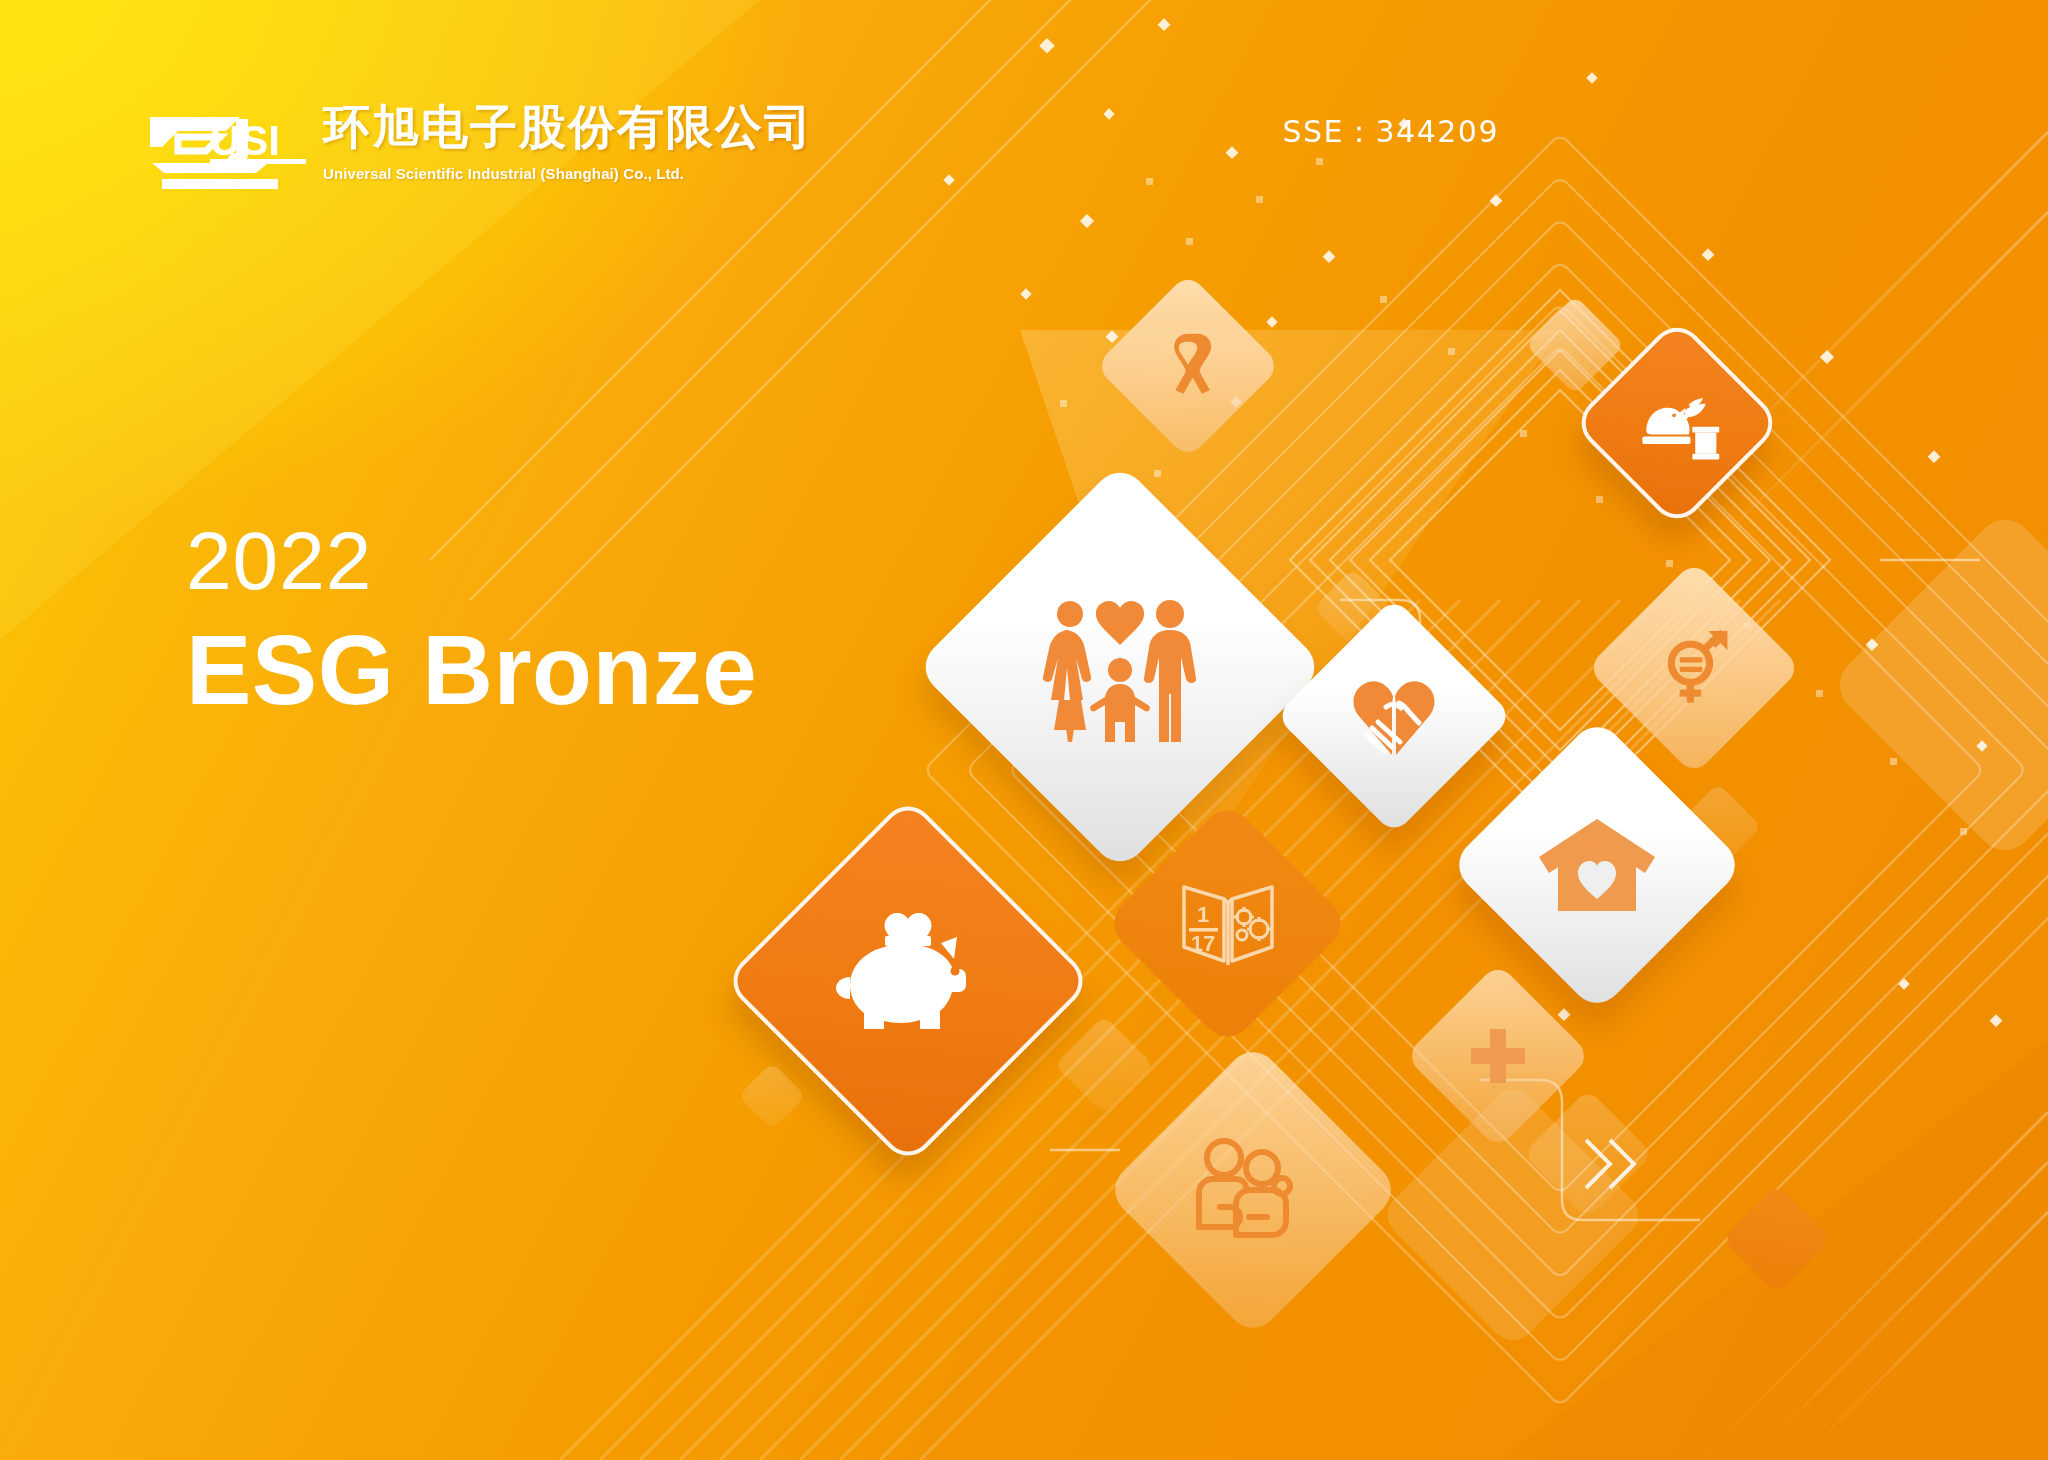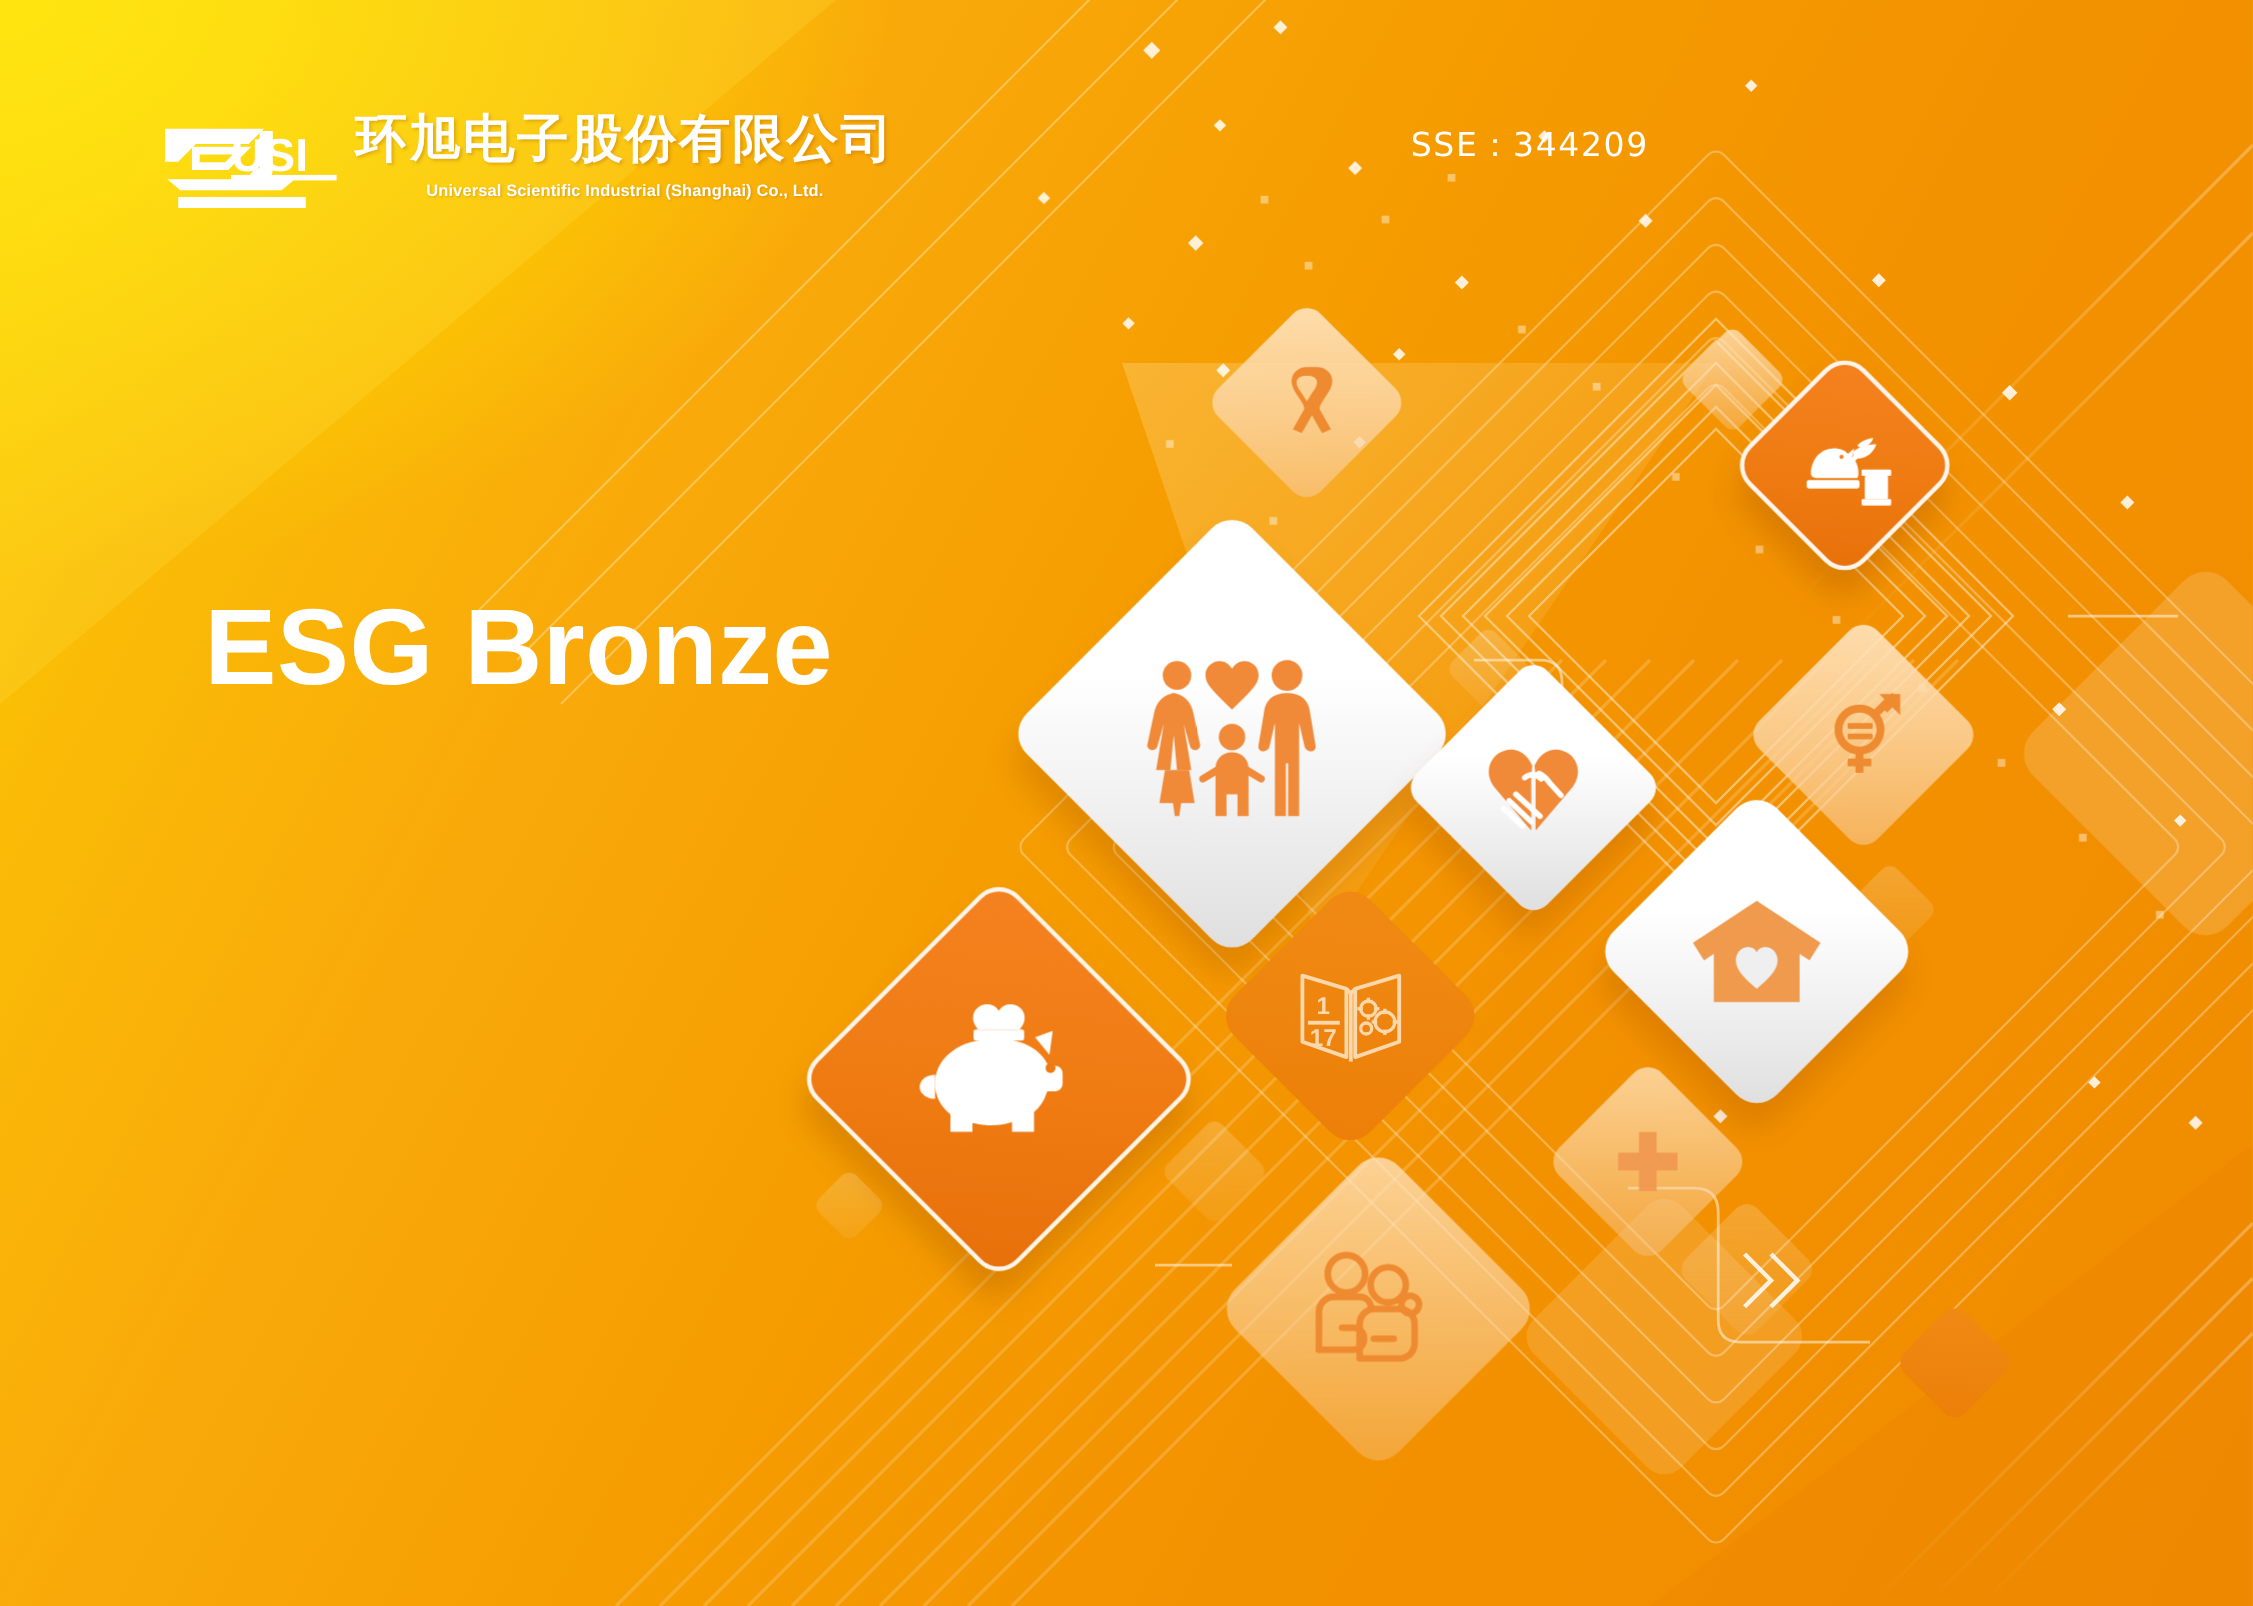--- a/index.html
+++ b/index.html
@@ -15,21 +15,21 @@
     width:2048px; height:1460px;
     overflow:hidden;
     background:
       radial-gradient(ellipse 1400px 900px at 0% 0%, #FFE500 0%, rgba(255,229,0,0) 58%),
       linear-gradient(118deg, #FDD300 0%, #FABB06 14%, #F9A90A 30%, #F59C00 48%, #F39200 66%, #F08C00 100%);
   }
 
   .bg-svg { position:absolute; inset:0; width:2048px; height:1460px; }
 
   
-  .header { position:absolute; top:0; left:0; width:1639px; height:230px;text-align:center; }
+  .header { position:absolute; top:0; left:0; width:1639px; height:230px; }
 
   .logo-block {
     position:absolute; left:148px; top:105px;
     display:flex; align-items:flex-start;
   }
   .logo-mark { width:165px; height:88px; flex:0 0 auto; margin-top:2px; }
   .logo-text { margin-left:10px; position:relative; top:-2px; }
   .logo-cn {
     font-family:"DejaVu Sans", sans-serif;
     font-size:47px; font-weight:700; color:#ffffff;
@@ -281,20 +281,21 @@
       <div class="logo-text">
         <div class="logo-cn">环旭电子股份有限公司</div>
         <div class="logo-en">Universal Scientific Industrial (Shanghai) Co., Ltd.</div>
       </div>
     </div>
 
     <div class="sse">SSE：344209</div>
   </div>
 
   <div class="title-block">
+    <div class="t-year">2022</div>
     <div class="t-main">ESG Bronze</div>
   </div>
 
 
   <div class="tile" style="left:1122px; top:300px; width:132px; height:132px;">
     <div class="plate peach r18">
       <div class="inner">
         <svg class="icon-svg" width="74" height="74" viewBox="0 0 64 64" aria-hidden="true">
           <path d="M32 4c-7 0-12 5-12 11 0 5 3 9 7 15 2 3 3 5 3 7l-9 16 7 3 8-14 8 14 7-3-9-16c0-2 1-4 3-7 4-6 7-10 7-15 0-6-5-11-12-11h-8z
                    M32 11h1c4 0 7 2 7 5 0 3-2 6-5 10-1 2-2 3-3 5-1-2-2-3-3-5-3-4-5-7-5-10 0-3 3-5 7-5z" fill="#EE8A30"></path>

